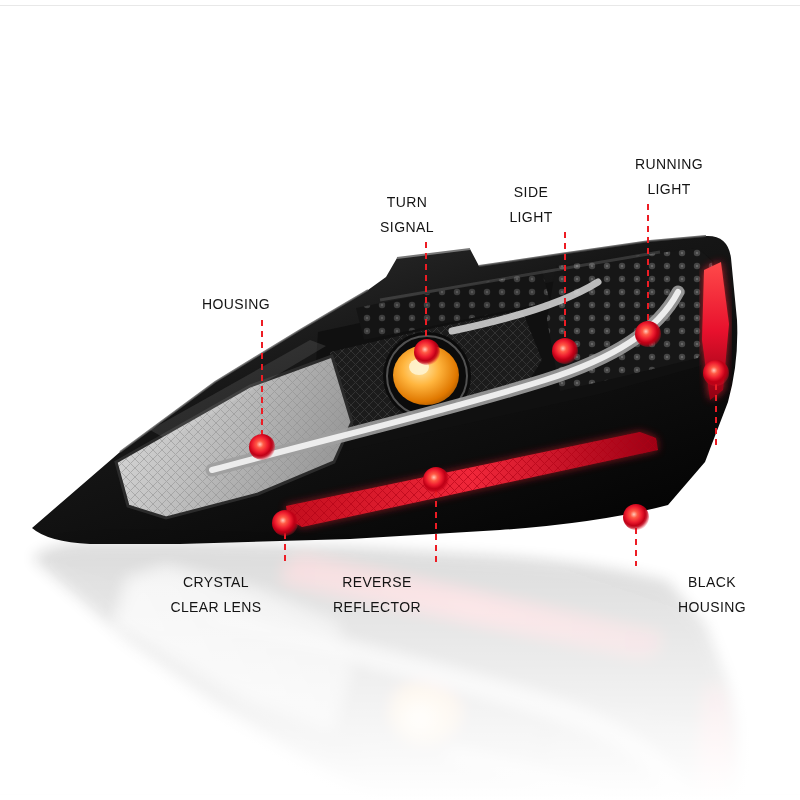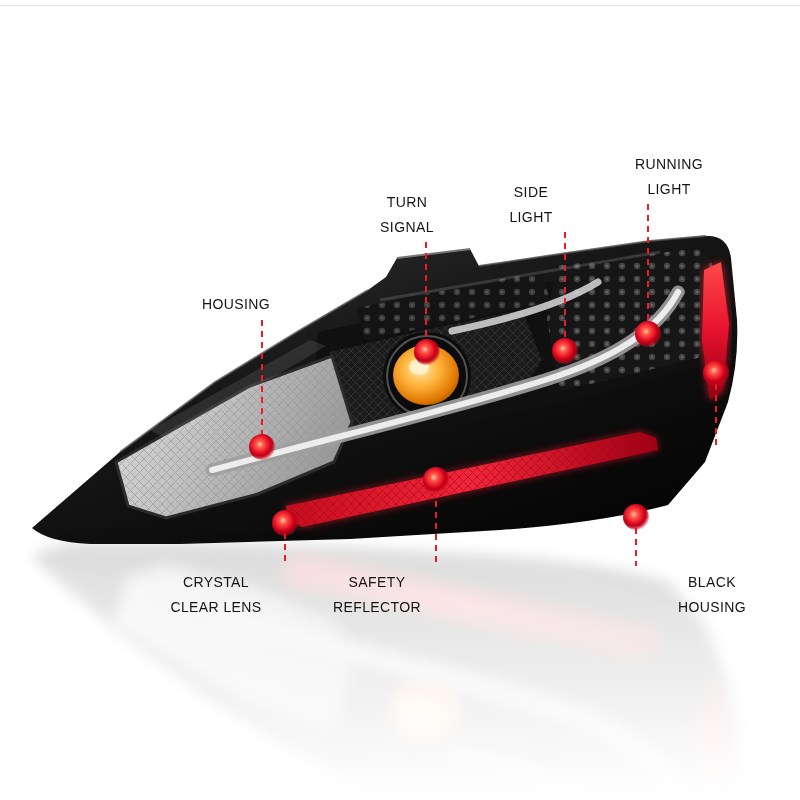--- a/index.html
+++ b/index.html
@@ -194,20 +194,20 @@
       <div class="callout-label" style="left: 669px; top: 152px;">RUNNING
 LIGHT</div>
       <div class="callout-line" style="left: 715px; top: 384px; height: 64px;"></div>
       <div class="callout-dot" style="left: 716px; top: 373px;"></div>
       <div class="callout-line" style="left: 284px; top: 533px; height: 33px;"></div>
       <div class="callout-dot" style="left: 285px; top: 523px;"></div>
       <div class="callout-label" style="left: 216px; top: 570px;">CRYSTAL
 CLEAR LENS</div>
       <div class="callout-line" style="left: 435px; top: 490px; height: 76px;"></div>
       <div class="callout-dot" style="left: 436px; top: 480px;"></div>
-      <div class="callout-label" style="left: 377px; top: 570px;">SAFETY
+      <div class="callout-label" style="left: 377px; top: 570px;">REVERSE
 REFLECTOR</div>
       <div class="callout-line" style="left: 635px; top: 528px; height: 38px;"></div>
       <div class="callout-dot" style="left: 636px; top: 517px;"></div>
       <div class="callout-label" style="left: 712px; top: 570px;">BLACK
 HOUSING</div>
     </div>
 </div>
 
 </body></html>

